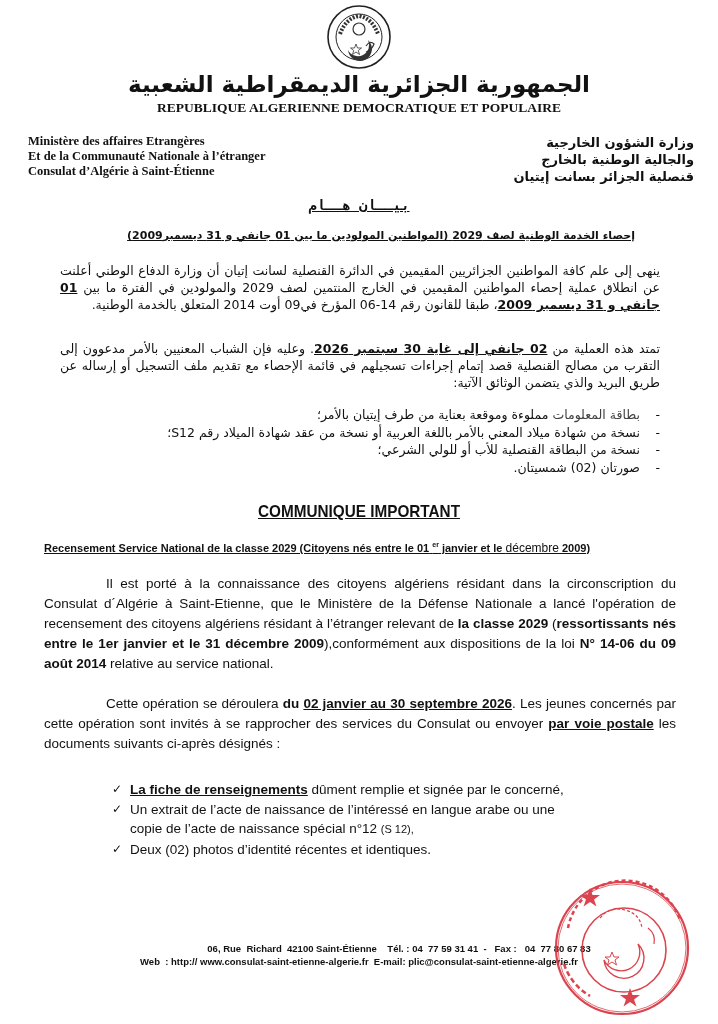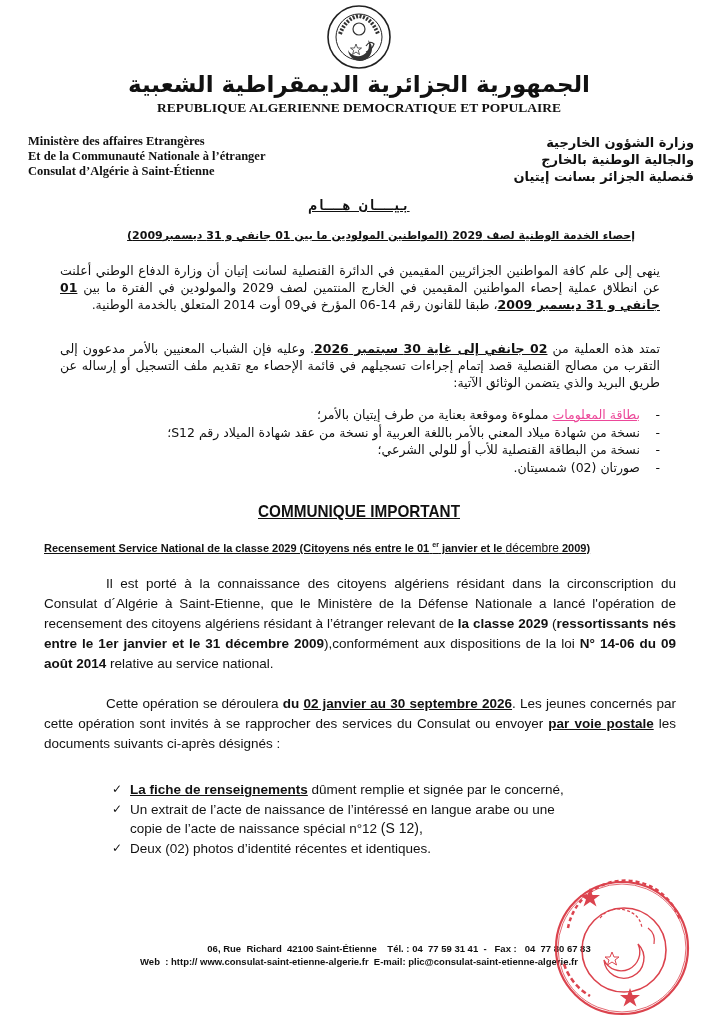--- a/index.html
+++ b/index.html
@@ -21,38 +21,38 @@
   #ar-subtitle { left: 0; width: 718px; top: 229px; text-align: center; font-size: 11px; font-weight: bold; text-decoration: underline; direction: rtl; font-family: "DejaVu Sans", sans-serif; padding-left: 22px; }
 
   .ar-para { left: 60px; width: 600px; direction: rtl; text-align: justify; font-size: 12.5px; line-height: 17px; font-family: "DejaVu Sans", sans-serif; }
   #ar-p1 { top: 262px; }
   #ar-p2 { top: 340px; }
   .ar-para b { font-weight: bold; text-decoration: underline; }
 
   #ar-list { left: 60px; width: 600px; top: 406px; direction: rtl; margin: 0; padding: 0; list-style: none; font-size: 12.5px; line-height: 17.5px; font-family: "DejaVu Sans", sans-serif; }
   #ar-list li { padding-right: 20px; position: relative; }
   #ar-list li::before { content: "-"; position: absolute; right: 0; top: 0; }
-  .faded-link { color: #ec4899; text-decoration: underline; }
+  .faded-link { color: #404040; }
 
   #fr-title { left: 0; width: 718px; top: 502px; text-align: center; font-size: 17px; font-weight: bold; text-decoration: underline; font-family: "Liberation Sans", sans-serif; transform: scaleX(0.9); }
   #fr-subtitle { left: 44px; width: 640px; top: 541px; font-size: 11px; font-weight: bold; text-decoration: underline; white-space: nowrap; }
   #fr-subtitle sup { font-size: 7px; }
   #fr-subtitle .normal { font-weight: normal; font-size: 12px; }
 
   .fr-para { left: 44px; width: 632px; font-size: 13.5px; line-height: 20px; text-align: justify; text-indent: 62px; }
   #fr-p1 { top: 574px; }
   #fr-p2 { top: 694px; }
   .fr-para b { font-weight: bold; }
   .fr-para u b, .fr-para b u { text-decoration: underline; }
 
   #fr-list { left: 112px; width: 470px; top: 780px; margin: 0; padding: 0; list-style: none; font-size: 13.5px; line-height: 19.5px; }
   #fr-list li { position: relative; padding-left: 18px; }
   #fr-list li::before { content: "\2713"; position: absolute; left: 0; top: 0; font-size: 12px; font-family: "DejaVu Sans", sans-serif; }
   #fr-list .lead { font-weight: bold; text-decoration: underline; }
-  #fr-list small { font-size: 14px; }
+  #fr-list small { font-size: 11px; }
 
   #footer-1 { left: 0; width: 718px; top: 943px; text-align: center; font-size: 9.5px; font-weight: bold; padding-left: 80px; box-sizing: border-box; }
   #footer-2 { left: 0; width: 718px; top: 956px; text-align: center; font-size: 9.5px; font-weight: bold; }
 
   #stamp { left: 530px; top: 868px; width: 176px; height: 150px; opacity: 0.92; }
 </style>
 </head>
 <body>
 
 <svg id="emblem" class="abs" viewBox="0 0 66 66">

